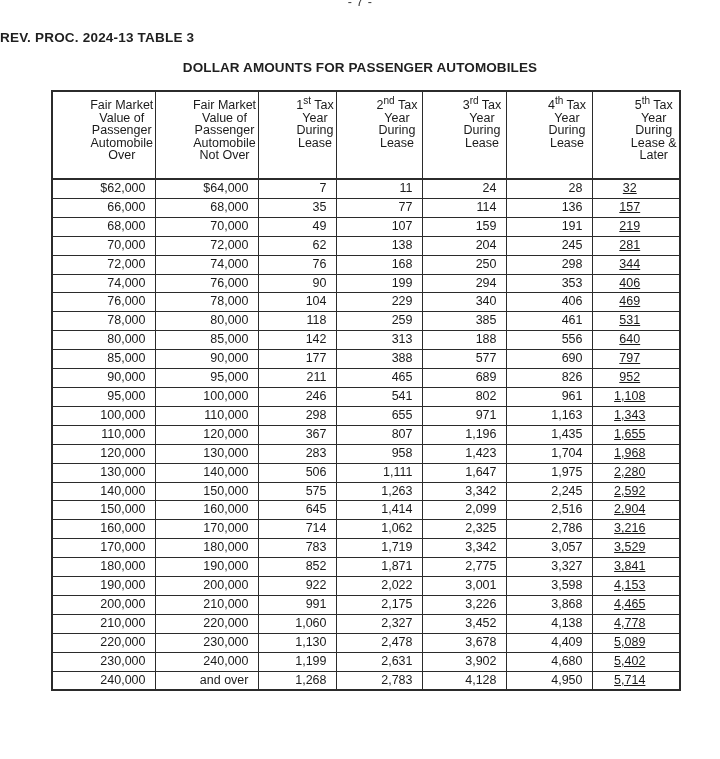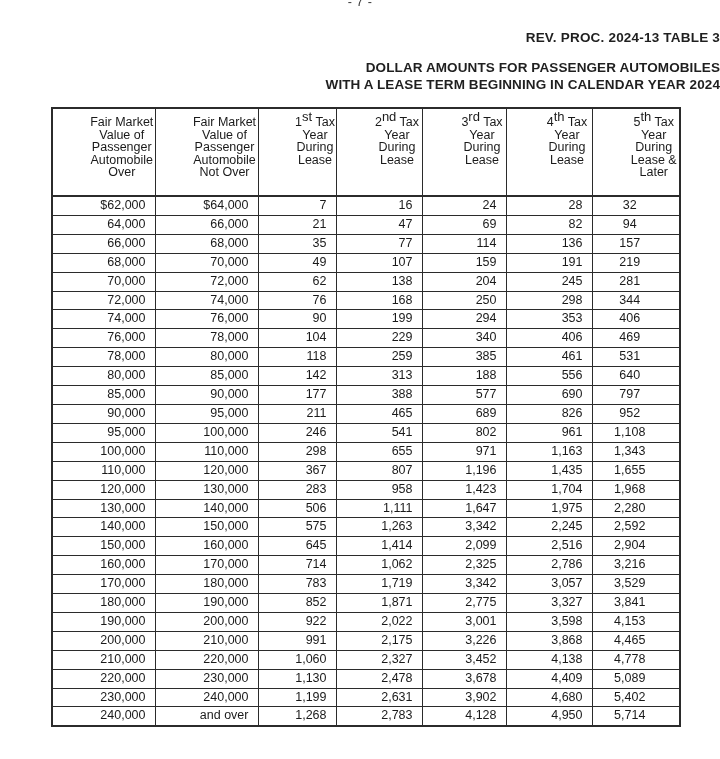--- a/index.html
+++ b/index.html
@@ -25,29 +25,29 @@
     text-align: center;
     font-size: 12.5px;
     color: #3a3a3a;
     letter-spacing: 0.5px;
     height: 16px;
     line-height: 10px;
     margin-top: -3px;
     overflow: hidden;
   }
   .doc-title {
-    text-align: right;
+    text-align: left;
     font-size: 13.5px;
     font-weight: bold;
     color: #1f1f1f;
     margin-top: 17px;
     letter-spacing: 0.2px;
   }
   .doc-subtitle {
-    text-align: right;
+    text-align: center;
     font-size: 13.5px;
     font-weight: bold;
     color: #1f1f1f;
     margin-top: 14px;
     line-height: 17px;
     letter-spacing: 0.1px;
   }
   .table-wrap {
     margin: 0 auto;
     margin-top: 14px;
@@ -85,23 +85,24 @@
   table.rate-table tbody td {
     text-align: right;
     padding-right: 9px;
     height: 17.9px;
     line-height: 17.9px;
     white-space: nowrap;
   }
   table.rate-table tbody td.lastcell {
     text-align: center;
     padding-right: 12px;
+    text-decoration: underline;
   }
   sup {
-    font-size: 13px;
+    font-size: 10px;
     vertical-align: super;
     line-height: 0;
   }
   col.c0 { width: 103px; }
   col.c1 { width: 103px; }
   col.c2 { width: 78px; }
   col.c3 { width: 86px; }
   col.c4 { width: 84px; }
   col.c5 { width: 86px; }
   col.c6 { width: 88px; }
@@ -110,21 +111,20 @@
 <body>
 
 <div class="page">
 
   <div class="page-number">- 7 -</div>
 
   <div class="doc-title">REV. PROC. 2024-13 TABLE 3</div>
 
   <div class="doc-subtitle">
     <span>DOLLAR AMOUNTS FOR PASSENGER AUTOMOBILES</span><br>
-    <span>WITH A LEASE TERM BEGINNING IN CALENDAR YEAR 2024</span>
   </div>
 
   <div class="table-wrap">
     <table class="rate-table">
       <colgroup>
         <col class="c0">
           <col class="c1">
           <col class="c2">
           <col class="c3">
           <col class="c4">
@@ -178,33 +178,24 @@
               <span class="hdr">Lease &amp;</span>
               <span class="hdr">Later</span>
             </th>
           </tr>
       </thead>
       <tbody>
           <tr>
             <td>$62,000</td>
             <td>$64,000</td>
             <td>7</td>
-            <td>16</td>
+            <td>11</td>
             <td>24</td>
             <td>28</td>
             <td class="lastcell">32</td>
-          </tr>
-          <tr>
-            <td>64,000</td>
-            <td>66,000</td>
-            <td>21</td>
-            <td>47</td>
-            <td>69</td>
-            <td>82</td>
-            <td class="lastcell">94</td>
           </tr>
           <tr>
             <td>66,000</td>
             <td>68,000</td>
             <td>35</td>
             <td>77</td>
             <td>114</td>
             <td>136</td>
             <td class="lastcell">157</td>
           </tr>

